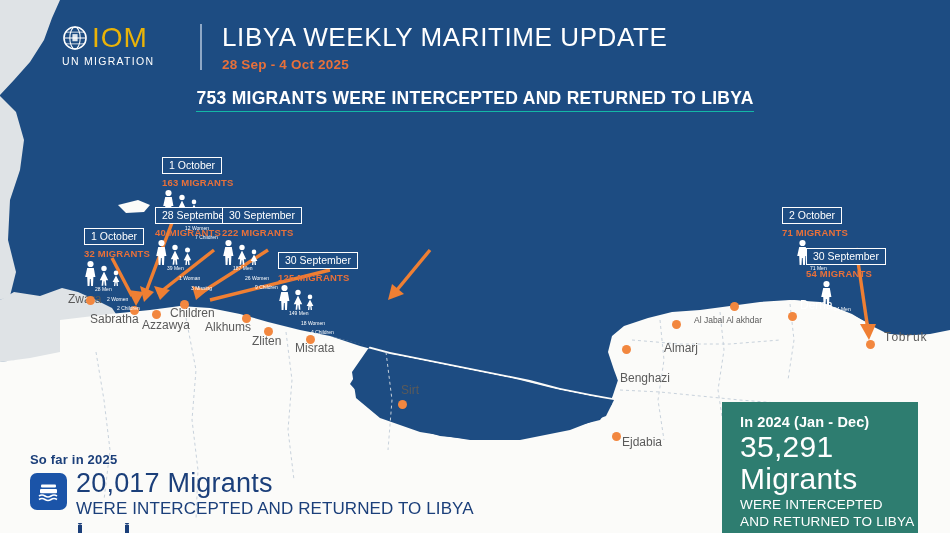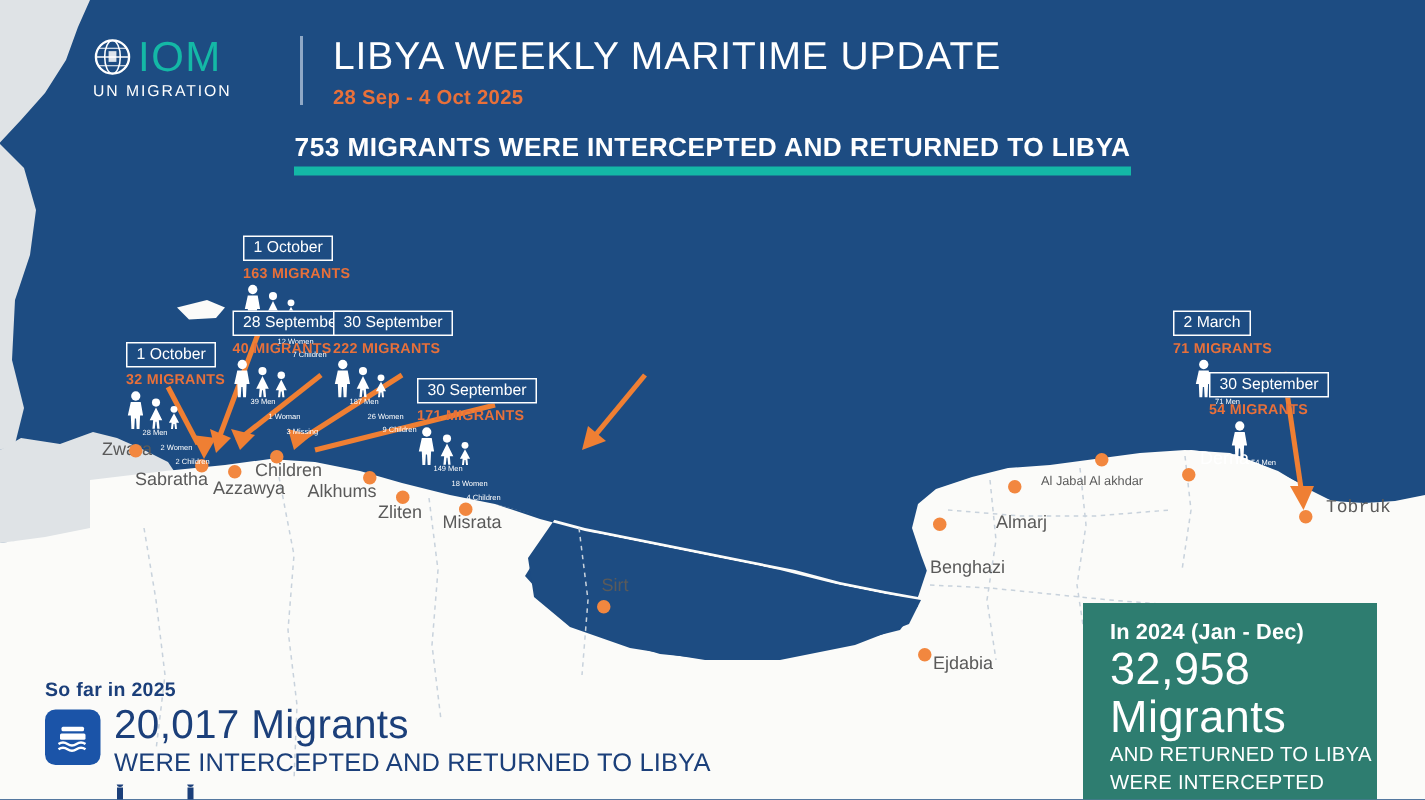--- a/index.html
+++ b/index.html
@@ -15,30 +15,30 @@
   
   .sea { position:absolute; inset:0; background:#1d4c82; }
 
   svg.mapsvg { position:absolute; inset:0; width:950px; height:533px; }
 
   
   #header { position:absolute; left:0; top:0; width:950px; height:82px; z-index:40; }
   #logo-block { position:absolute; left:62px; top:24px; width:120px; color:#ffffff; }
   .iom-row { display:flex; align-items:center; gap:4px; }
   .iom-globe { width:26px; height:26px; }
-  .iom-text { font-size:28px; font-weight:400; letter-spacing:1px; line-height:1; color:#14b8a6; }
+  .iom-text { font-size:28px; font-weight:400; letter-spacing:1px; line-height:1; color:#eab308; }
   .iom-sub { font-size:10.5px; letter-spacing:1.3px; margin-top:3px; color:#fff; }
   #header-divider { position:absolute; left:200px; top:24px; width:2px; height:46px; background:#8fa8c6; }
   #title-block { position:absolute; left:222px; top:22px; }
   #main-title { font-size:26px; color:#ffffff; letter-spacing:0.6px; font-weight:400; }
   #date-range { font-size:13.5px; color:#e8703a; font-weight:bold; margin-top:4px; letter-spacing:0.2px; }
   #headline-wrap { position:absolute; left:0; top:88px; width:950px; text-align:center; }
   #headline {
     display:inline-block; font-size:17.5px; font-weight:bold; color:#ffffff;
-    letter-spacing:0.3px; border-bottom:6px solid #14b8a6; padding-bottom:2px;
+    letter-spacing:0.3px; border-bottom:1px solid #14b8a6; padding-bottom:2px;
   }
 
   
   .callout { position:absolute; z-index:30; }
   .callout .date-tag {
     display:inline-block; background:#1d4c82; border:1.4px solid #ffffff;
     color:#ffffff; font-size:10.5px; padding:1.5px 6px 2px 6px; white-space:nowrap;
   }
   .callout .big-num {
     color:#e8703a; font-size:9.5px; font-weight:bold; margin-top:3px;
@@ -273,21 +273,21 @@
       <div class="lbls" style="width:46px;">
         <span class="lbl" style="left:-26px; top:1px;">187 Men</span>
         <span class="lbl" style="left:-14px; top:11px;">26 Women</span>
         <span class="lbl" style="left:-4px; top:20px;">9 Children</span>
       </div>
     </div>
   </div>
 
   <div class="callout" style="left:278px; top:250px;">
     <span class="date-tag">30 September</span>
-    <div class="big-num">171 MIGRANTS</div>
+    <div class="big-num">125 MIGRANTS</div>
     <div class="fig-row">
       <div class="figs">
         <svg class="person" width="13" height="26" viewBox="0 0 13 26">
           <circle cx="6.5" cy="4" r="3.1" fill="#fff"></circle>
             <path d="M3.2,8 h6.6 l1.6,9 h-2 l-0.4,9 h-1.9 l-0.4,-7 h-0.8 l-0.4,7 h-1.9 l-0.4,-9 h-2 Z" fill="#fff"></path>
         </svg>
         <svg class="person" width="12" height="21" viewBox="0 0 12 21" style="margin-left:1px">
           <circle cx="6" cy="3.4" r="2.7" fill="#fff"></circle>
             <path d="M6,6.6 l4.2,8.6 h-2.3 l0.5,5.6 h-1.6 l-0.5,-4.6 h-0.6 l-0.5,4.6 h-1.6 l0.5,-5.6 h-2.3 Z" fill="#fff"></path>
         </svg>
@@ -298,21 +298,21 @@
       </div>
       <div class="lbls" style="width:46px;">
         <span class="lbl" style="left:-26px; top:1px;">149 Men</span>
         <span class="lbl" style="left:-14px; top:11px;">18 Women</span>
         <span class="lbl" style="left:-4px; top:20px;">4 Children</span>
       </div>
     </div>
   </div>
 
   <div class="callout" style="left:782px; top:205px;">
-    <span class="date-tag">2 March</span>
+    <span class="date-tag">2 October</span>
     <div class="big-num">71 MIGRANTS</div>
     <div class="fig-row" style="margin-left:14px;">
       <div class="figs">
         <svg class="person" width="13" height="26" viewBox="0 0 13 26">
           <circle cx="6.5" cy="4" r="3.1" fill="#fff"></circle>
             <path d="M3.2,8 h6.6 l1.6,9 h-2 l-0.4,9 h-1.9 l-0.4,-7 h-0.8 l-0.4,7 h-1.9 l-0.4,-9 h-2 Z" fill="#fff"></path>
         </svg>
       </div>
       <div class="lbls" style="width:36px;">
         <span class="lbl" style="left:1px; top:1px;">71 Men</span>
@@ -407,19 +407,19 @@
             </svg>
             <span>&nbsp;</span>
           </div>
         </div>
       </div>
     </div>
   </div>
 
   <div id="panel2024">
     <div id="p24-title">In 2024 (Jan - Dec)</div>
-    <div id="p24-num">32,958 Migrants</div>
+    <div id="p24-num">35,291 Migrants</div>
+    <div id="p24-l1">WERE INTERCEPTED</div>
     <div id="p24-l2">AND RETURNED TO LIBYA</div>
-    <div id="p24-l1">WERE INTERCEPTED</div>
 
   </div>
 
 </div>
 
 </body></html>

